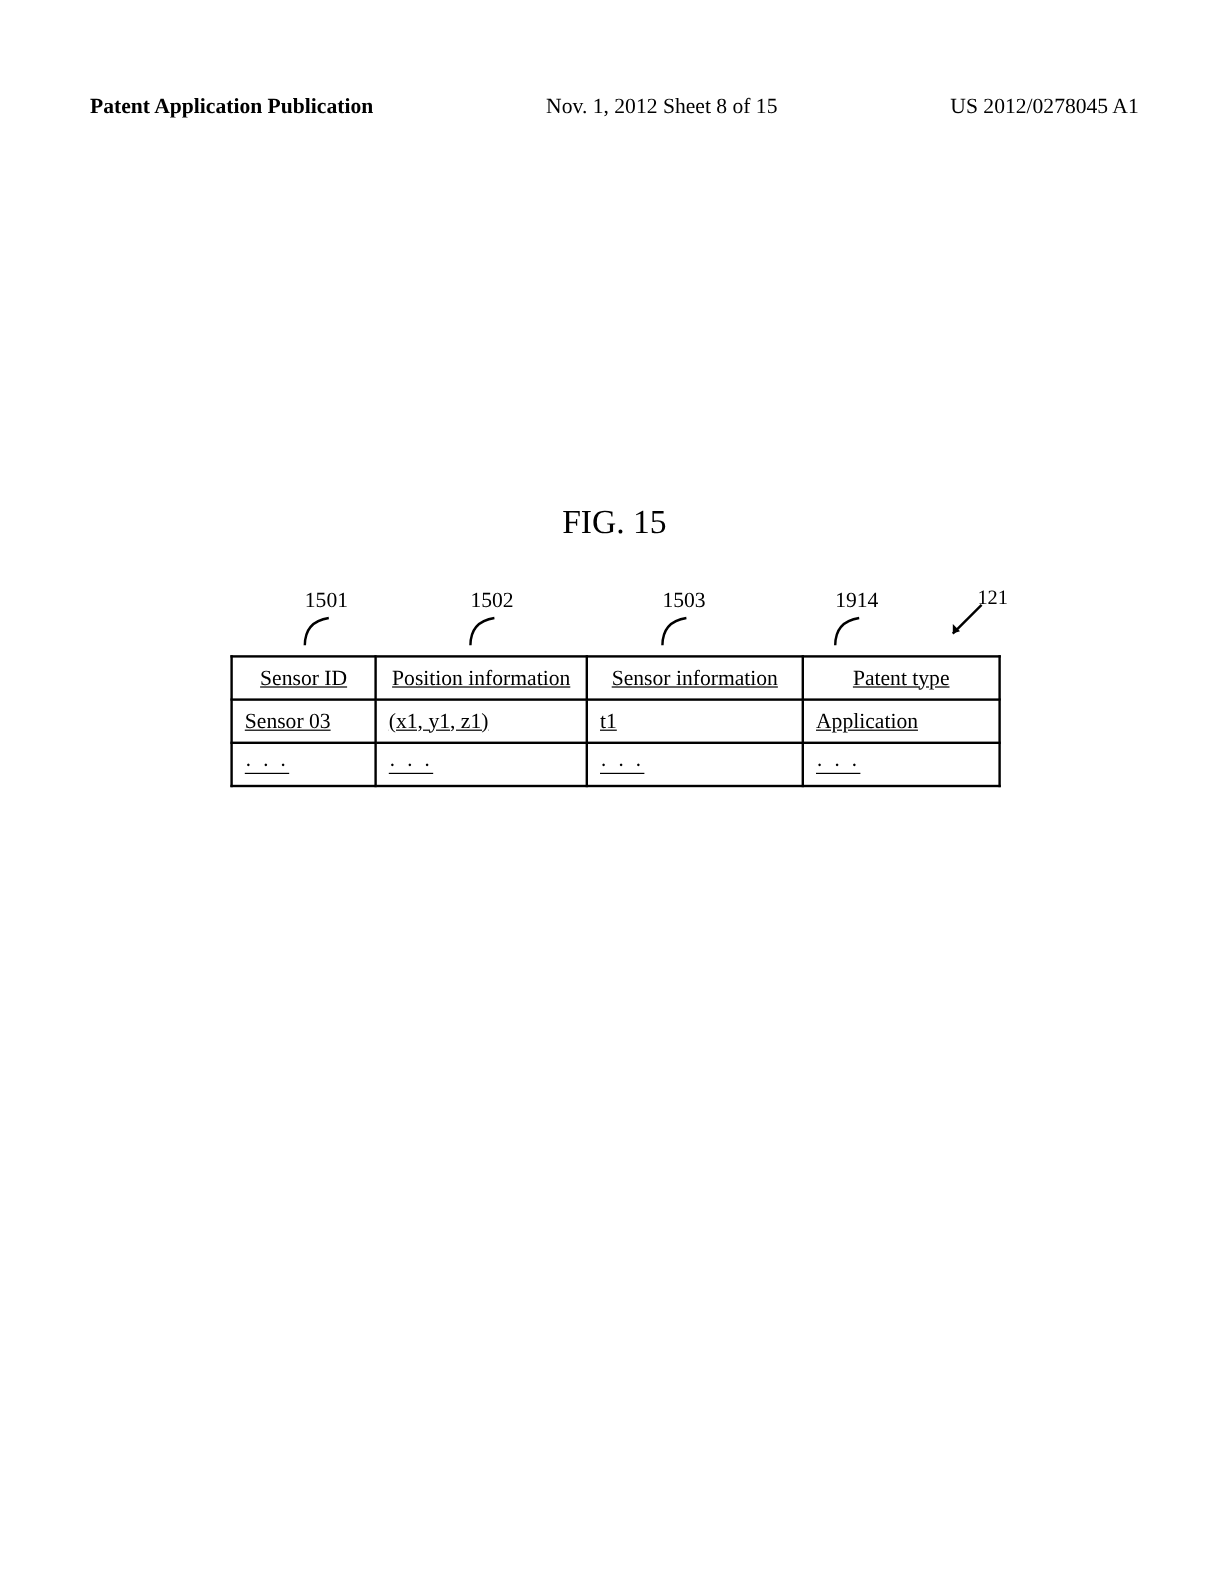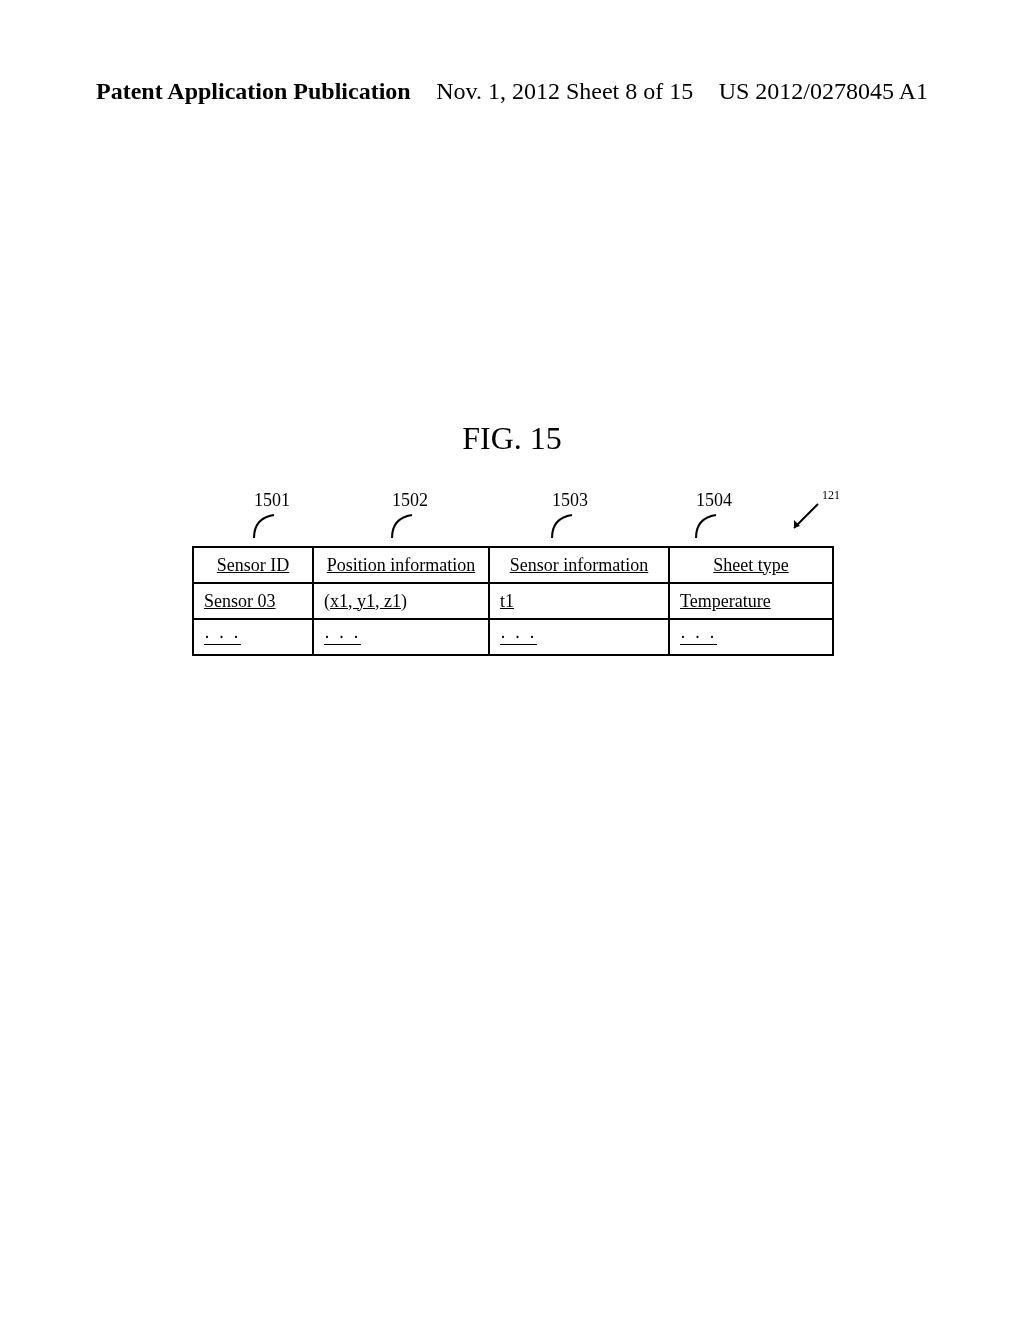--- a/index.html
+++ b/index.html
@@ -13,40 +13,40 @@
       background: #ffffff;
       font-family: "Times New Roman", Times, serif;
       color: #000000;
       position: relative;
     }
     .header {
       position: absolute;
       top: 78px;
       left: 0;
       width: 100%;
-      padding: 0 96px;
+      padding: 0 75px;
       display: flex;
       justify-content: space-between;
-      font-size: 24px;
+      font-size: 18px;
       gap: 16px;
     }
     .header-left {
       font-weight: bold;
     }
     .header-center {
     }
     .header-right {
     }
     .figure-title {
       position: absolute;
       top: 420px;
       left: 0;
       width: 100%;
       text-align: center;
-      font-size: 32px;
+      font-size: 28px;
     }
     .diagram {
       position: absolute;
       top: 490px;
       left: 50%;
       transform: translateX(-50%);
       width: 640px;
       text-decoration: underline;
     }
     .col-labels {
@@ -60,21 +60,21 @@
       text-align: center;
     }
     .col-label-1 { left: 50px; width: 60px; }
     .col-label-2 { left: 188px; width: 60px; }
     .col-label-3 { left: 348px; width: 60px; text-align: center; }
     .col-label-4 { left: 492px; width: 60px; }
     .table-ref {
       position: absolute;
       top: -2px;
       right: -8px;
-      font-size: 12px;
+      font-size: 17px;
     }
     .leader {
       position: absolute;
       top: 22px;
       width: 40px;
       height: 26px;
     }
     .leader svg {
       width: 100%;
       height: 100%;
@@ -125,21 +125,21 @@
   <span class="header-right">US 2012/0278045 A1</span>
 </div>
 
 <div class="figure-title">FIG. 15</div>
 
 <div class="diagram">
   <div class="col-labels">
     <div class="col-label col-label-1">1501</div>
     <div class="col-label col-label-2">1502</div>
     <div class="col-label col-label-3">1503</div>
-    <div class="col-label col-label-4">1504</div>
+    <div class="col-label col-label-4">1914</div>
     <div class="table-ref">121</div>
 
     <div class="leader leader-1">
       <svg viewBox="0 0 40 26">
           <path d="M4 26 Q 4 6 24 3" fill="none" stroke="#000" stroke-width="2"></path>
         </svg>
     </div>
     <div class="leader leader-2">
       <svg viewBox="0 0 40 26">
           <path d="M4 26 Q 4 6 24 3" fill="none" stroke="#000" stroke-width="2"></path>
@@ -167,29 +167,29 @@
       <col class="c1">
         <col class="c2">
         <col class="c3">
         <col class="c4">
     </colgroup>
     <thead>
       <tr>
         <th>Sensor ID</th>
         <th>Position information</th>
         <th>Sensor information</th>
-        <th>Sheet type</th>
+        <th>Patent type</th>
       </tr>
     </thead>
     <tbody>
       <tr>
         <td>Sensor 03</td>
         <td>(x1, y1, z1)</td>
         <td>t1</td>
-        <td>Temperature</td>
+        <td>Application</td>
       </tr>
       <tr class="ellipsis-row">
         <td>· · ·</td>
         <td>· · ·</td>
         <td>· · ·</td>
         <td>· · ·</td>
       </tr>
     </tbody>
   </table>
 </div>

